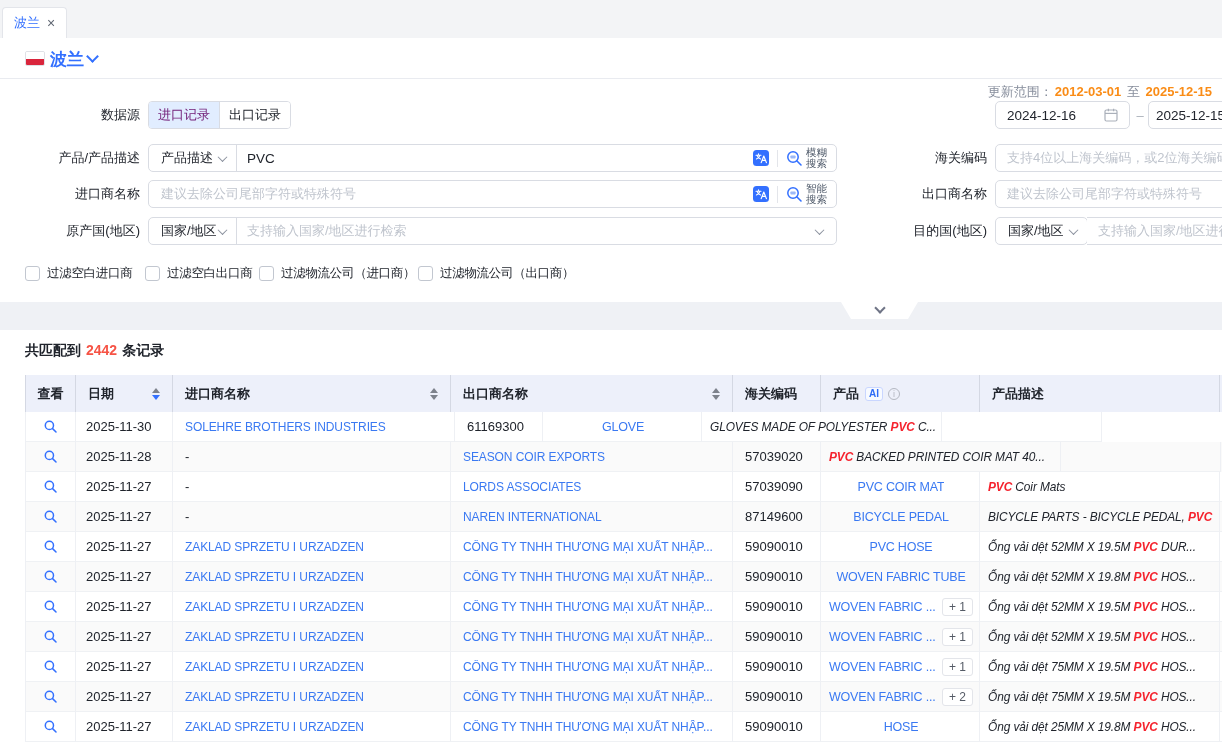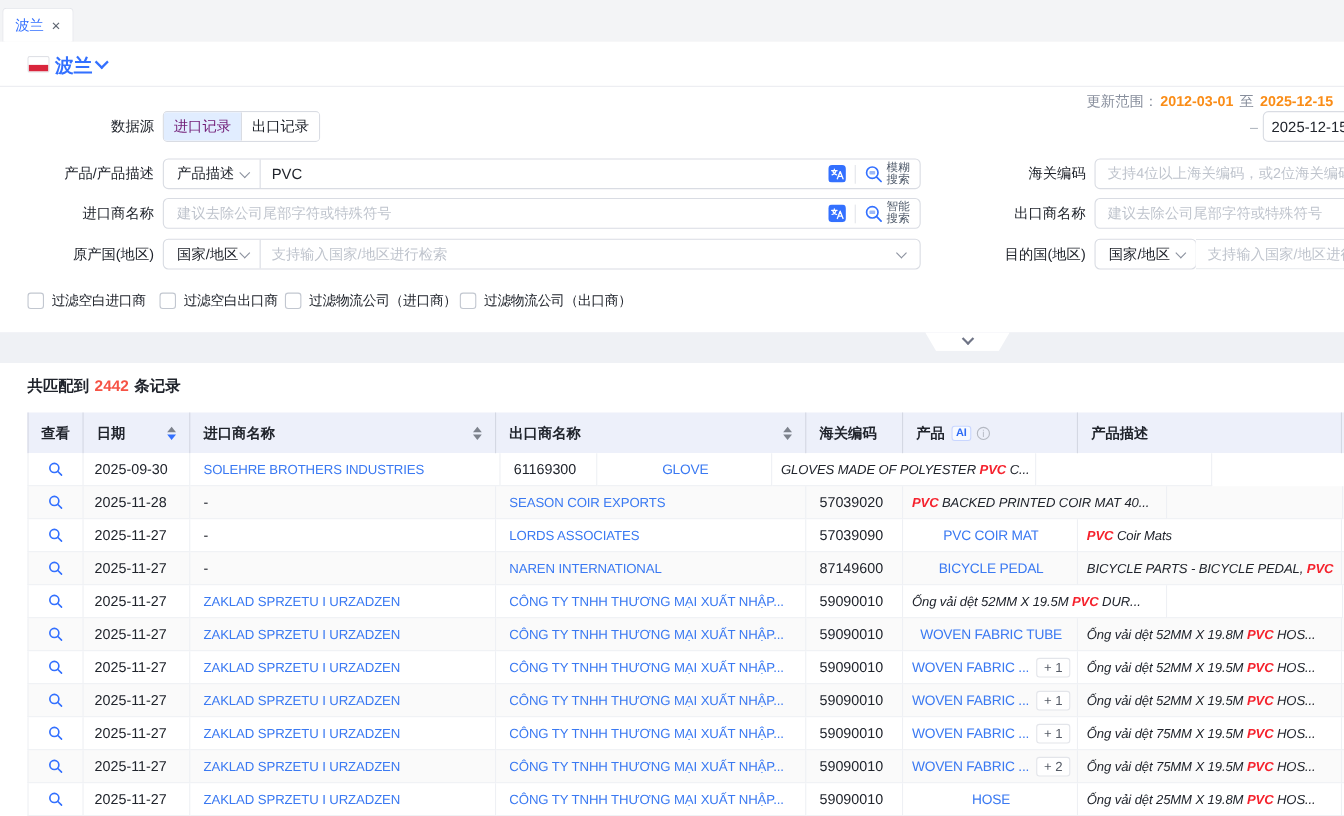--- a/index.html
+++ b/index.html
@@ -144,20 +144,29 @@
       <span>至</span>
       <b>2025-12-15</b>
     </div>
 
     <div class="frow" style="top:22px">
       <span class="flabel l">数据源</span>
       <div class="seg">
         <span class="seg-opt on">进口记录</span>
         <span class="seg-opt">出口记录</span>
       </div>
+      <div class="ctl date-inp" style="left:995px;width:135px">
+        <span class="txt">2024-12-16</span>
+        <svg class="cal" width="14" height="14" viewBox="0 0 14 14">
+            <rect x="1" y="2" width="12" height="11" rx="1.5" fill="none" stroke="#aab0ba" stroke-width="1.2"></rect>
+            <line x1="1" y1="5.4" x2="13" y2="5.4" stroke="#aab0ba" stroke-width="1.2"></line>
+            <line x1="4.4" y1="0.8" x2="4.4" y2="3.2" stroke="#aab0ba" stroke-width="1.2"></line>
+            <line x1="9.6" y1="0.8" x2="9.6" y2="3.2" stroke="#aab0ba" stroke-width="1.2"></line>
+          </svg>
+      </div>
       <span class="range-dash">–</span>
       <div class="ctl date-inp" style="left:1148px;width:135px;padding:0 7px">
         <span class="txt">2025-12-15</span>
       </div>
     </div>
 
     <div class="frow" style="top:65px">
       <span class="flabel l">产品/产品描述</span>
       <div class="grp">
         <span class="grp-select">
@@ -312,21 +321,21 @@
             <span></span>
           </div>
         </div>
         <div class="tr">
           <div class="td center" style="width:51px">
             <svg width="13" height="13" viewBox="0 0 13 13">
               <circle cx="5.4" cy="5.4" r="4.1" fill="none" stroke="#3370ff" stroke-width="1.5"></circle>
               <line x1="8.6" y1="8.6" x2="12" y2="12" stroke="#3370ff" stroke-width="1.5" stroke-linecap="round"></line>
             </svg>
           </div>
-          <div class="td td-date" style="width:97px">2025-09-30</div>
+          <div class="td td-date" style="width:97px">2025-11-30</div>
           <div class="td" style="width:282px">
             <a class="lnk">SOLEHRE BROTHERS INDUSTRIES</a>
           </div>
           <div class="td" style="width:88px">61169300</div>
           <div class="td td-product" style="width:159px">
             <a class="lnk">GLOVE</a>
           </div>
           <div class="td desc-cell td-desc" style="width:240px">
             <span>GLOVES MADE OF POLYESTER </span>
             <span class="hl">PVC</span>
@@ -405,20 +414,23 @@
             </svg>
           </div>
           <div class="td td-date" style="width:97px">2025-11-27</div>
           <div class="td" style="width:278px">
             <a class="lnk">ZAKLAD SPRZETU I URZADZEN</a>
           </div>
           <div class="td" style="width:282px">
             <a class="lnk">CÔNG TY TNHH THƯƠNG MẠI XUẤT NHẬP...</a>
           </div>
           <div class="td" style="width:88px">59090010</div>
+          <div class="td td-product" style="width:159px">
+            <a class="lnk">PVC HOSE</a>
+          </div>
           <div class="td desc-cell td-desc" style="width:240px">
             <span>Ống vải dệt 52MM X 19.5M </span>
             <span class="hl">PVC</span>
             <span> DUR...</span>
           </div>
           <div class="td" style="width:160px"></div>
         </div>
         <div class="tr alt">
           <div class="td center" style="width:51px">
             <svg width="13" height="13" viewBox="0 0 13 13">

